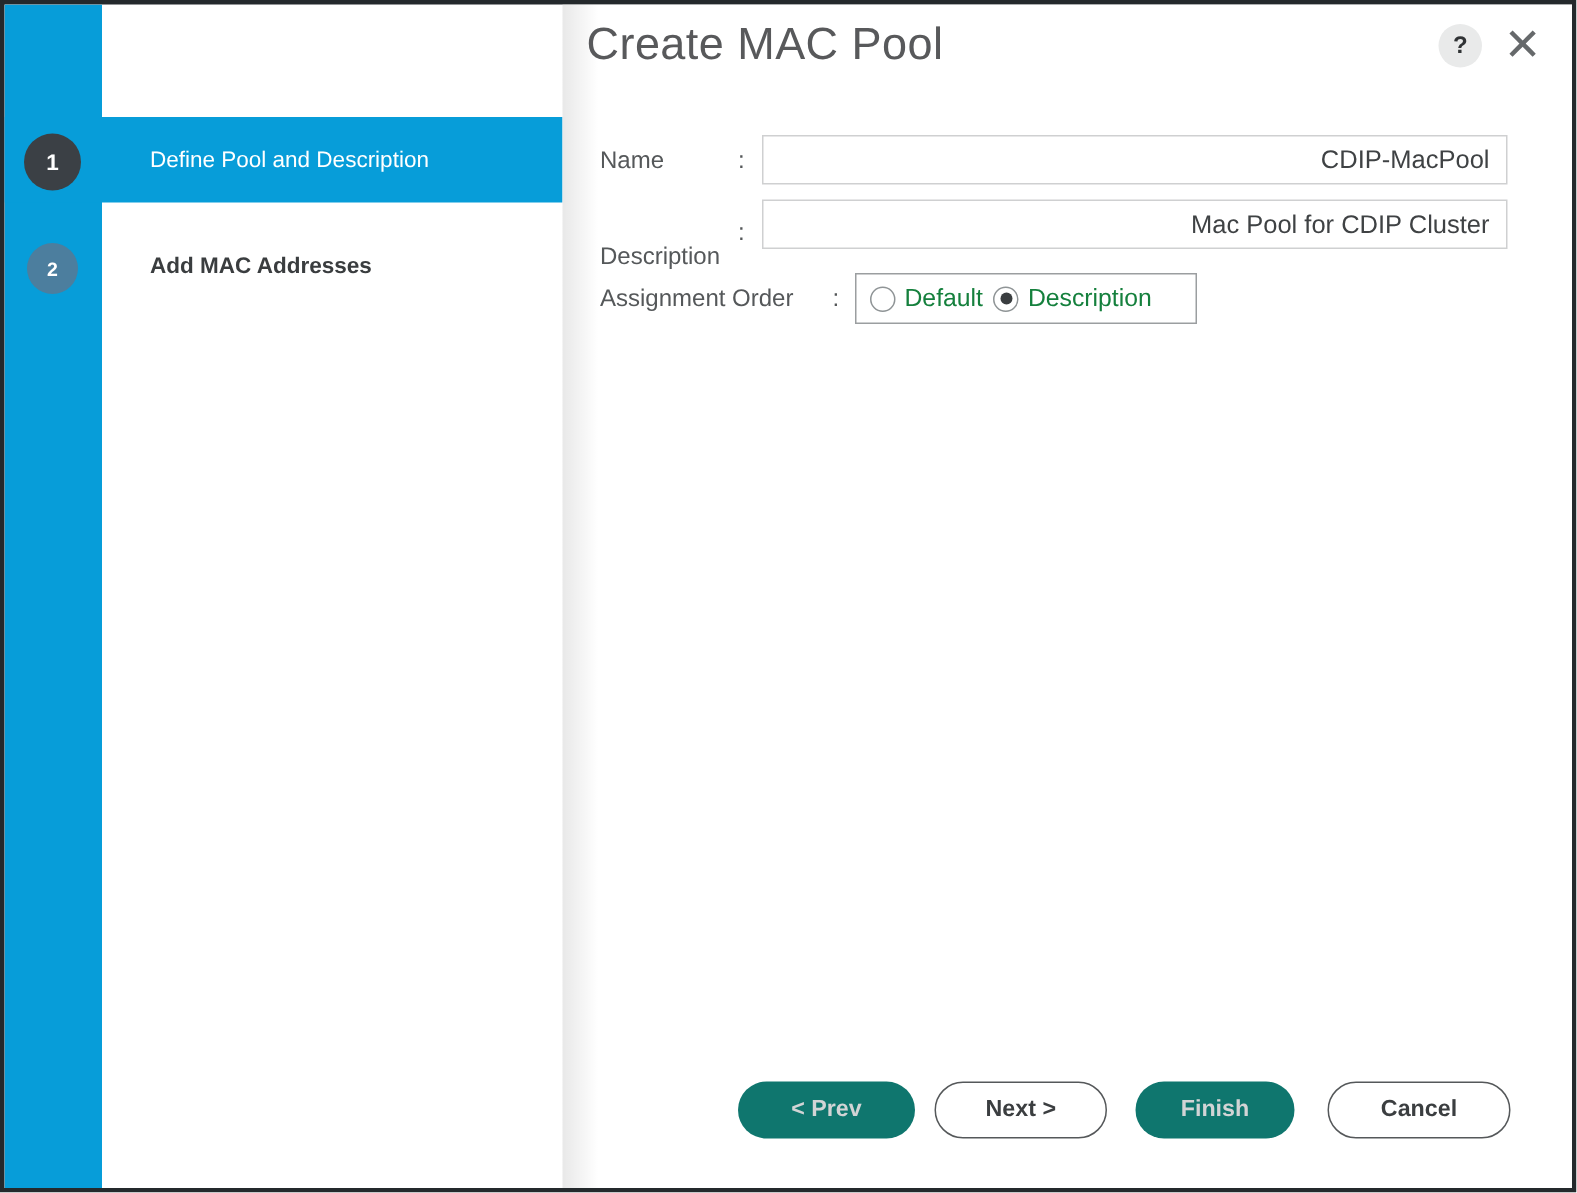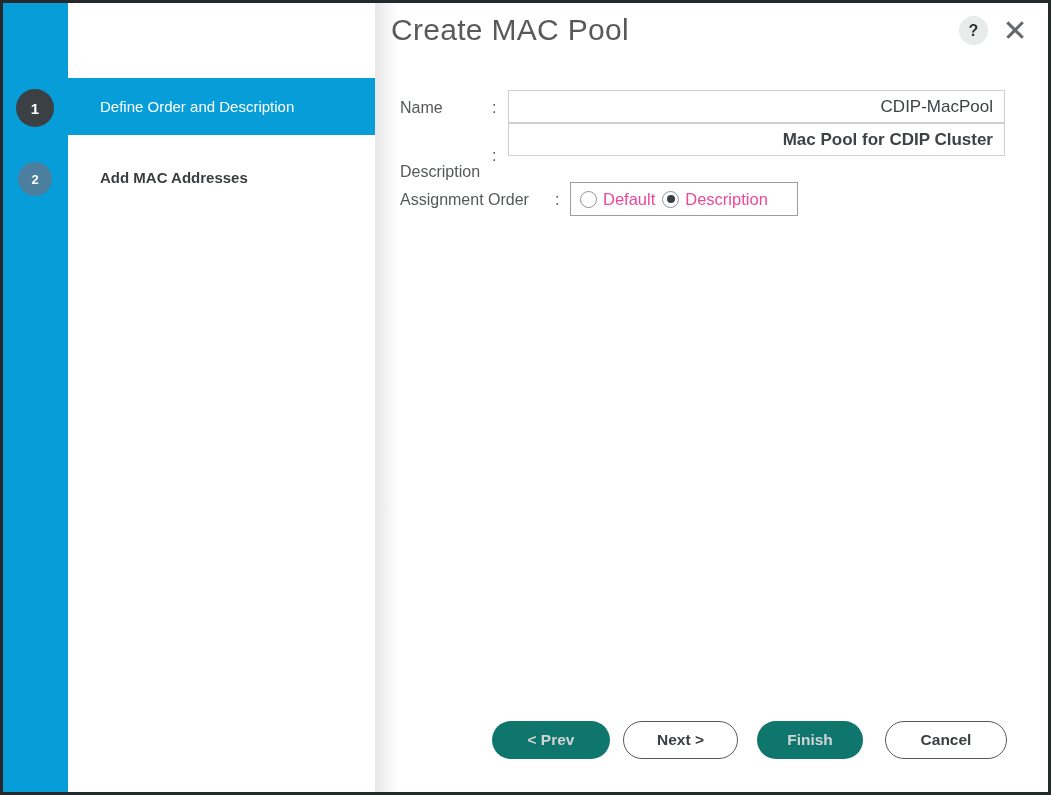--- a/index.html
+++ b/index.html
@@ -142,21 +142,21 @@
   .radio-dot.checked::after {
     content: '';
     position: absolute;
     left: 50%; top: 50%;
     width: 8px; height: 8px;
     margin: -4px 0 0 -4px;
     border-radius: 50%;
     background: #3a3e40;
   }
   .radio-label {
-    font-size: 16.5px; color: #ec4899;
+    font-size: 16.5px; color: #15803d;
   }
 
   
   .btn {
     position: absolute;
     top: 718px;
     height: 38px;
     border-radius: 19px;
     display: flex; align-items: center; justify-content: center;
     font-family: "Liberation Sans", sans-serif;
@@ -184,42 +184,42 @@
 
 <div class="window">
 
   <div class="rail"></div>
 
   <div class="step-active-row"></div>
   <div class="step-circle one">
     <span>1</span>
   </div>
   <div class="step-label-active">
-    <span>Define Order and Description</span>
+    <span>Define Pool and Description</span>
   </div>
 
   <div class="step-circle two">
     <span>2</span>
   </div>
   <div class="step-label-inactive">Add MAC Addresses</div>
 
   <div class="main">
     <div class="edge-shadow"></div>
 
     <div class="dialog-title">Create MAC Pool</div>
     <div class="help-btn">?</div>
     <div class="close-btn">✕</div>
 
     <div class="field-label" style="top:96px;">Name</div>
     <div class="field-colon" style="left:117px; top:96px;">:</div>
     <input class="text-input" style="top: 87px;" type="text" value="CDIP-MacPool">
 
     <div class="field-label" style="top:160px;">Description</div>
     <div class="field-colon" style="left:117px; top:144px;">:</div>
-    <input class="text-input" style="top: 120px; font-weight: bold;" type="text" value="Mac Pool for CDIP Cluster">
+    <input class="text-input" style="top: 130px;" type="text" value="Mac Pool for CDIP Cluster">
 
     <div class="field-label" style="top:188px;">Assignment Order</div>
     <div class="field-colon" style="left:180px; top:188px;">:</div>
     <div class="radio-box">
       <div class="radio-option">
         <span class="radio-dot"></span>
         <span class="radio-label">Default</span>
       </div>
       <div class="radio-option">
         <span class="radio-dot checked"></span>

